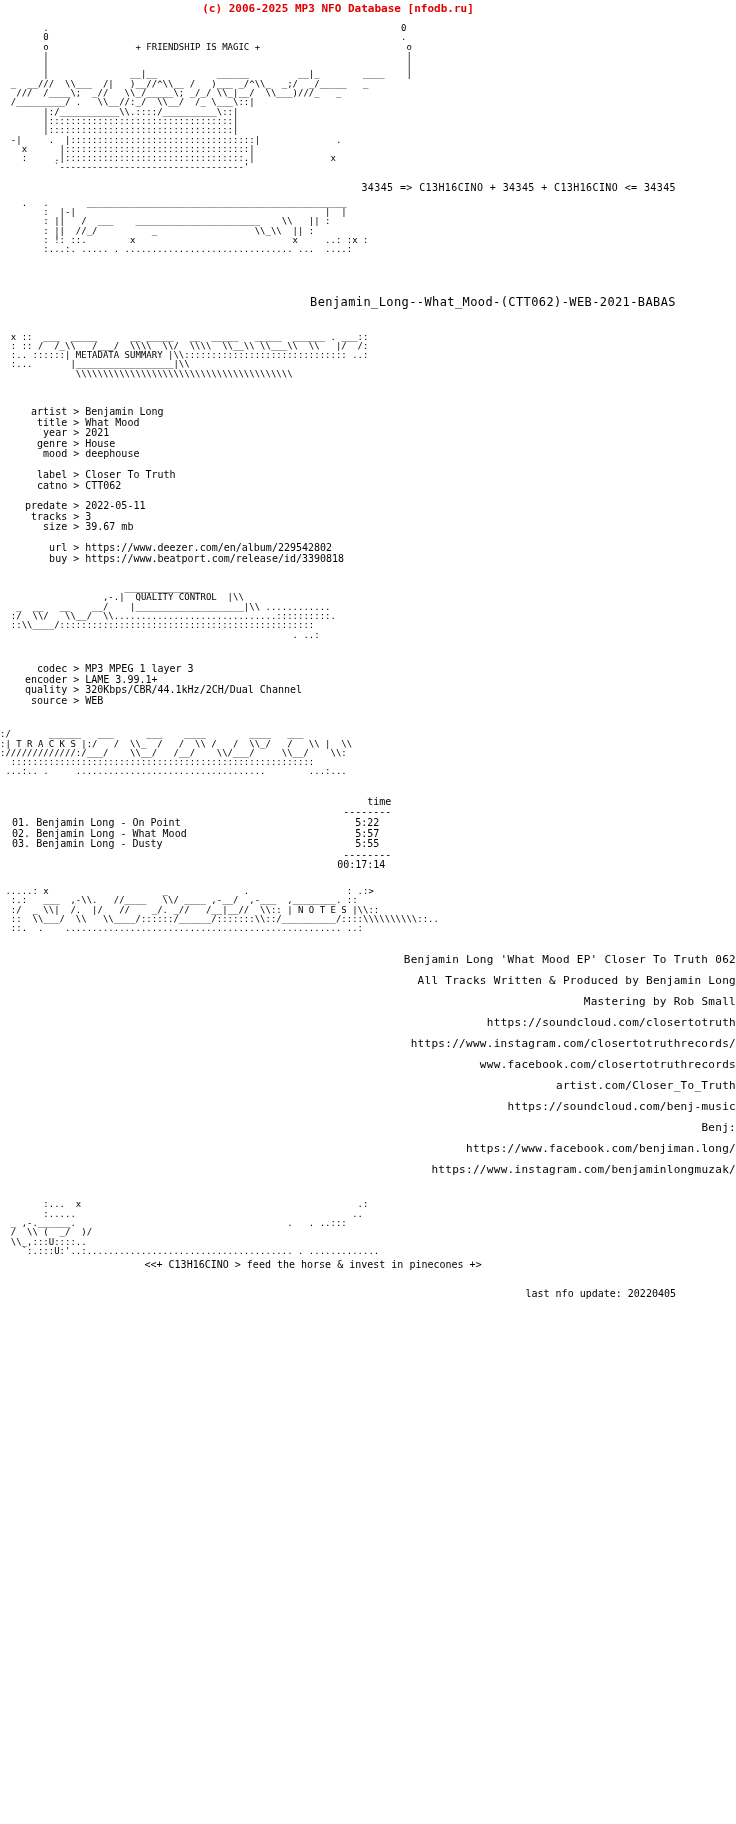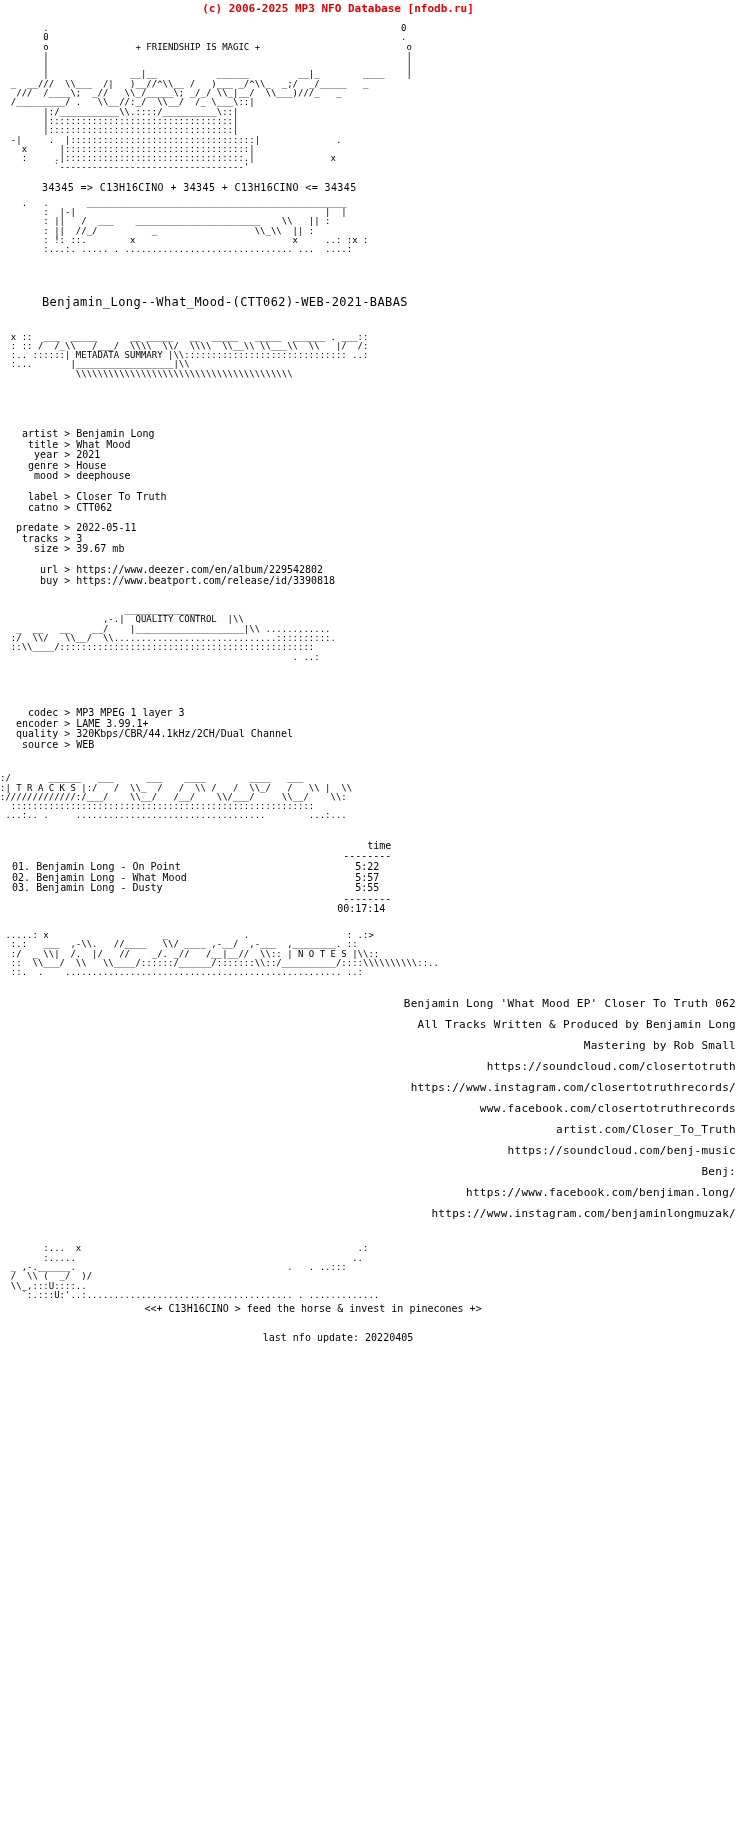--- a/index.html
+++ b/index.html
@@ -39,44 +39,43 @@
 
   .sp4{height:4px;}
   .sp8{height:8px;}
   .sp10{height:10px;}
   .sp16{height:16px;}
   .sp20{height:20px;}
   .sp24{height:24px;}
   .sp28{height:28px;}
 
   .centerline{
-    text-align:left;
+    text-align:right;
     font-size:10px;
     line-height:14px;
     letter-spacing:0.4px;
     margin-left:42px;
   }
   .centerline.big{font-size:12px;}
 
   .meta{
     font-size:10px;
     line-height:10.8px;
-    padding-left:4px;
-    margin-top:22px;
+    padding-left:13px;
   }
 
   .notes-line{
     text-align:right;
     font-size:11px;
     line-height:21px;
     letter-spacing:0.3px;
   }
 
   .footer{
-    text-align:center;
+    text-align:right;
     font-size:10px;
     line-height:14px;
     padding-right:0;
   }
 </style>
 </head>
 <body>
 
 <div class="page">
 

